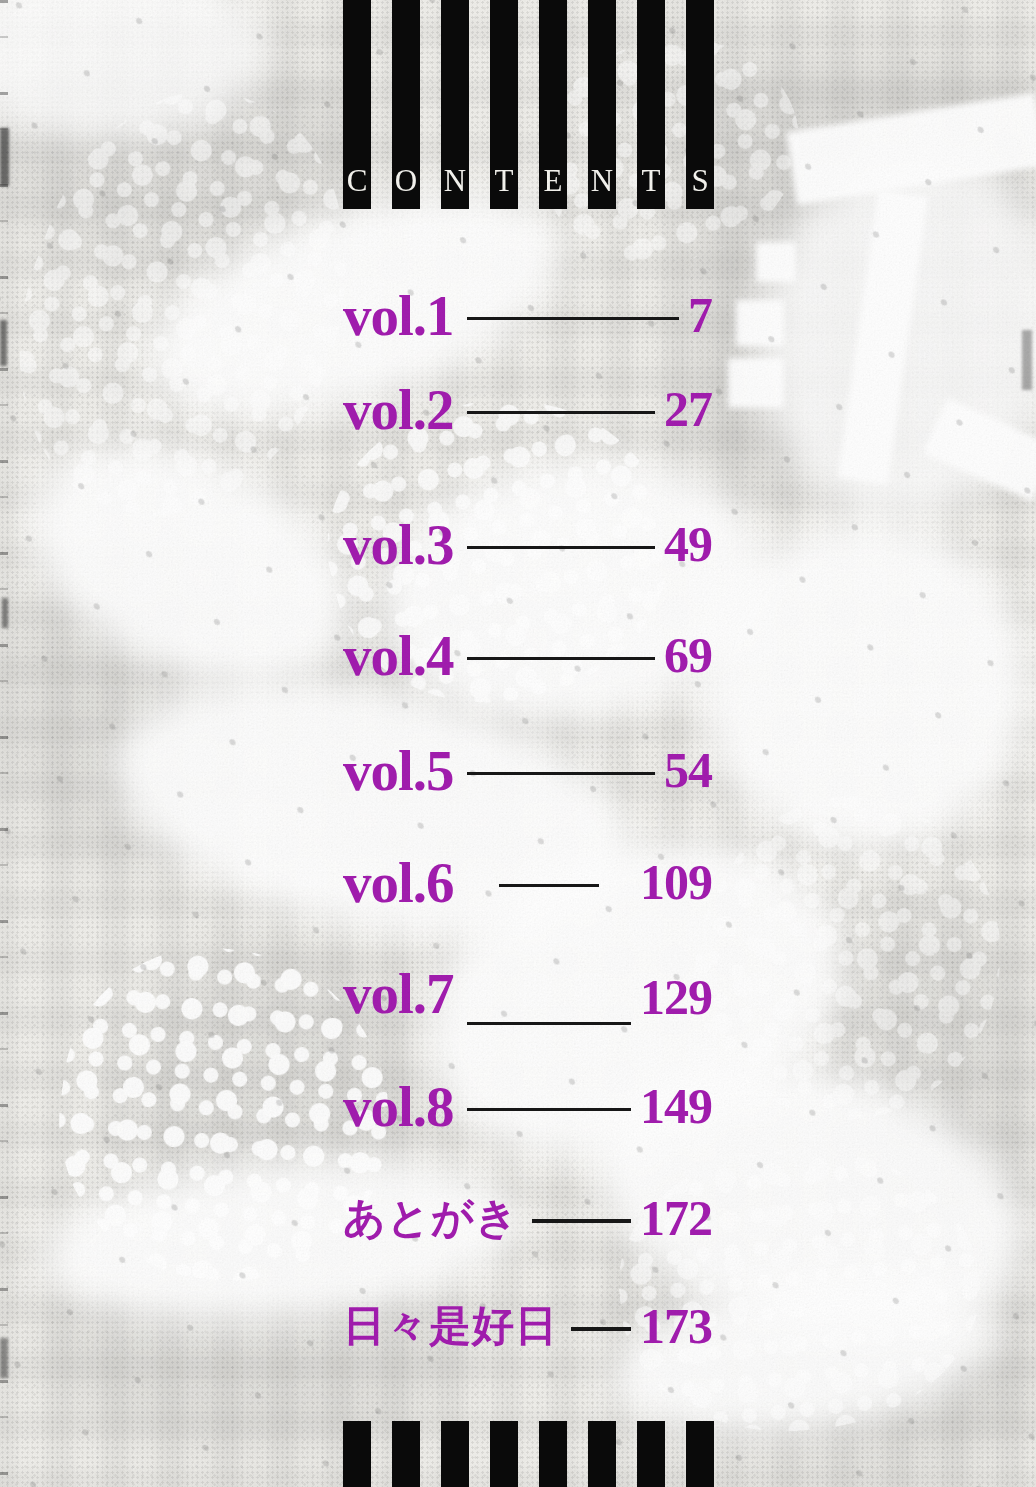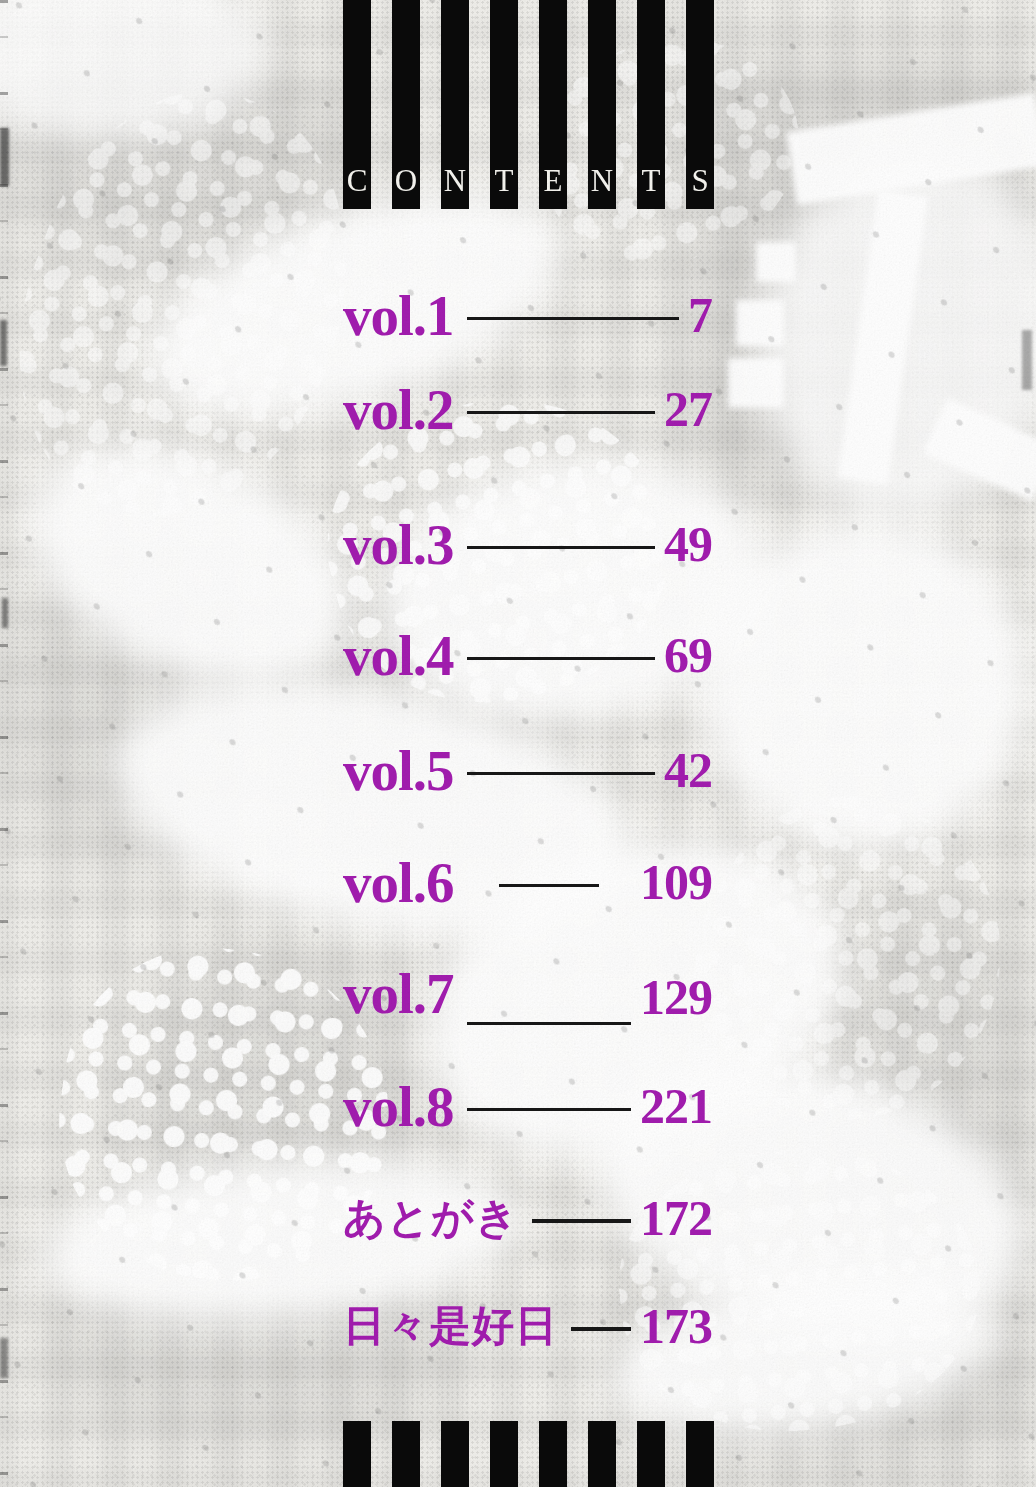--- a/index.html
+++ b/index.html
@@ -226,36 +226,36 @@
     <span class="num">49</span>
   </div>
   <div class="toc-row r3">
     <span class="lab">vol.4</span>
     <div class="leader"></div>
     <span class="num">69</span>
   </div>
   <div class="toc-row r4">
     <span class="lab">vol.5</span>
     <div class="leader"></div>
-    <span class="num">42</span>
+    <span class="num">54</span>
   </div>
   <div class="toc-row r5">
     <span class="lab">vol.6</span>
     <div class="leader"></div>
     <span class="num">109</span>
   </div>
   <div class="toc-row r6">
     <span class="lab">vol.7</span>
     <div class="leader"></div>
     <span class="num">129</span>
   </div>
   <div class="toc-row r7">
     <span class="lab">vol.8</span>
     <div class="leader"></div>
-    <span class="num">221</span>
+    <span class="num">149</span>
   </div>
   <div class="toc-row jp r8">
     <span class="lab">あとがき</span>
     <div class="leader"></div>
     <span class="num">172</span>
   </div>
   <div class="toc-row jp r9">
     <span class="lab">日々是好日</span>
     <div class="leader"></div>
     <span class="num">173</span>

